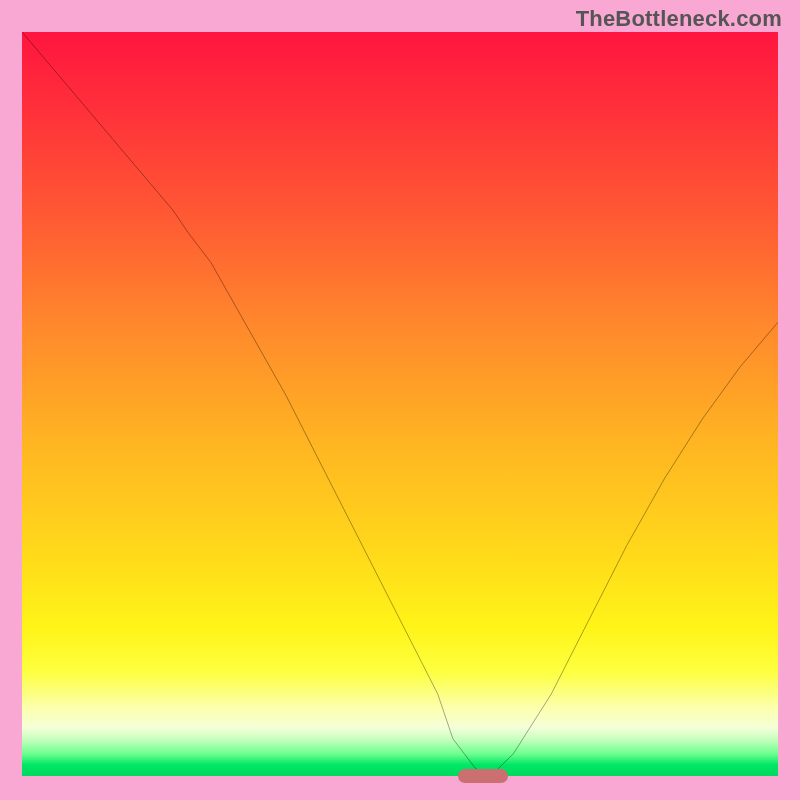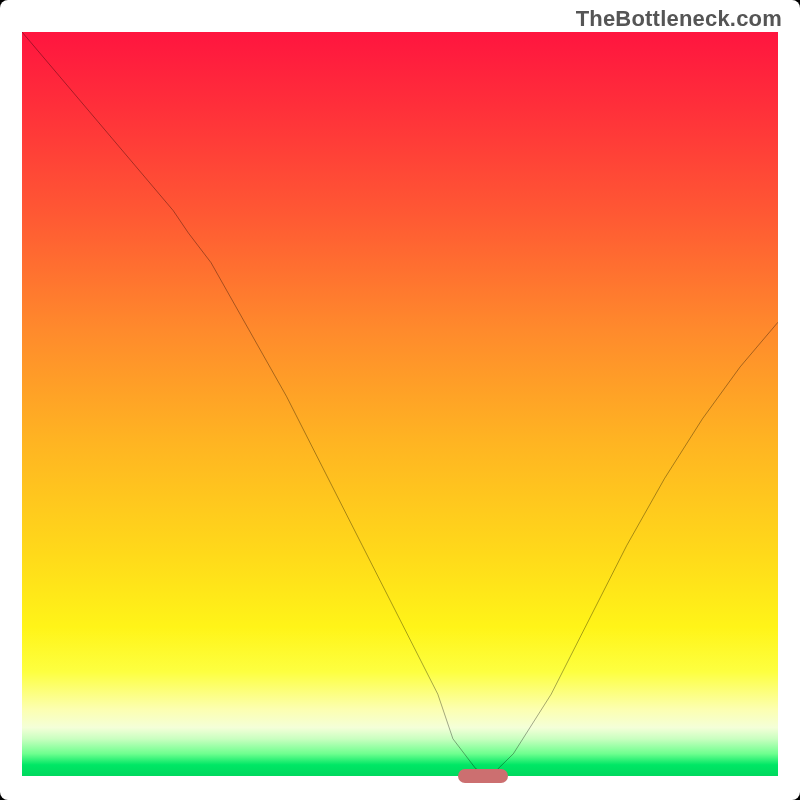--- a/index.html
+++ b/index.html
@@ -8,22 +8,21 @@
     width: 800px;
     height: 800px;
     background: #000;
     overflow: hidden;
     font-family: Arial, Helvetica, sans-serif;
   }
   .frame {
     position: relative;
     width: 800px;
     height: 800px;
-    background: #ffffff;
-    border-radius: 8px;
+    background: #f9a8d4;
   }
   .watermark {
     position: absolute;
     top: 6px;
     right: 18px;
     color: #555;
     font-size: 22px;
     font-weight: 600;
     letter-spacing: 0.2px;
     z-index: 30;

